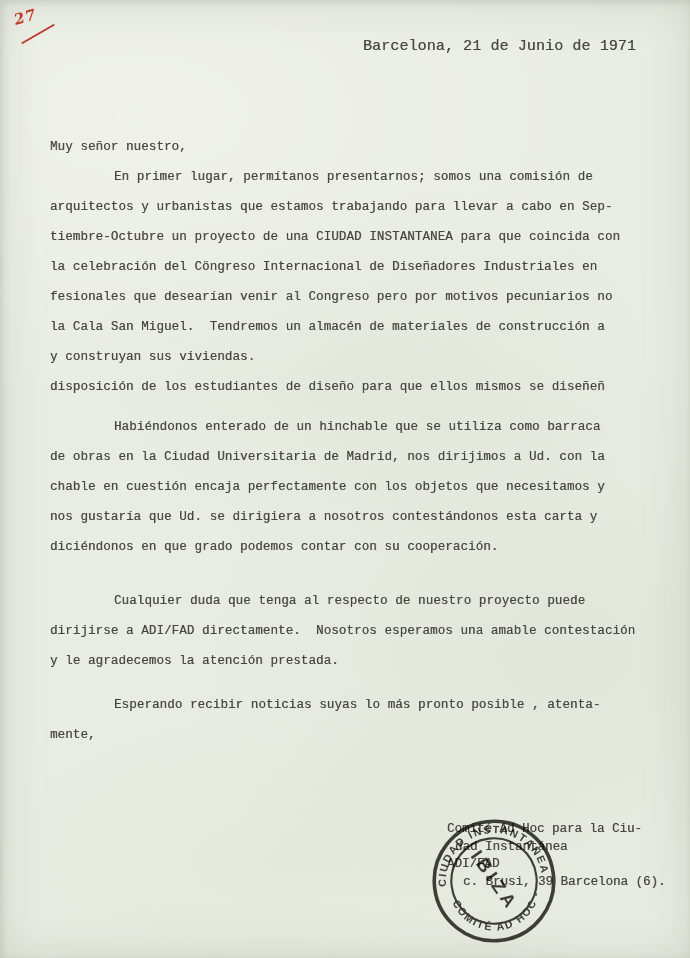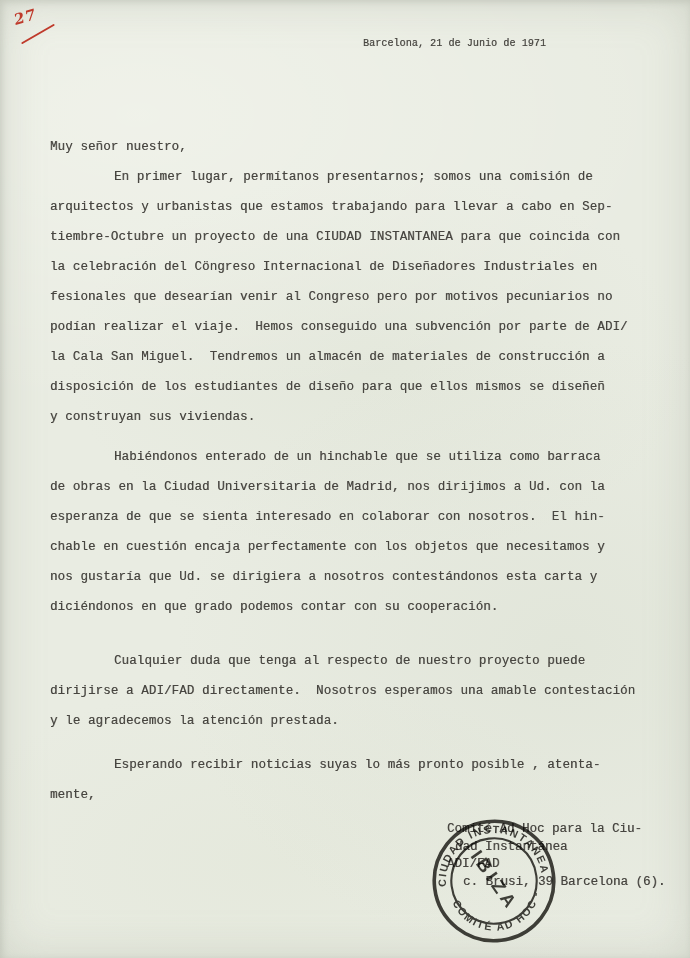--- a/index.html
+++ b/index.html
@@ -13,21 +13,21 @@
       radial-gradient(ellipse 650px 520px at 82% 68%, rgba(206,213,196,0.28), transparent 60%),
       radial-gradient(ellipse 480px 300px at 55% 38%, rgba(215,221,204,0.30), transparent 65%),
       radial-gradient(ellipse 500px 260px at 40% 90%, rgba(222,227,210,0.35), transparent 70%),
       #e9ece2;
     box-shadow: inset 0 0 46px rgba(148,153,136,0.28), inset 2px 2px 7px rgba(120,125,108,0.22);
     font-family: "Liberation Mono","DejaVu Sans Mono",monospace;
     color: #474540;
   }
   .dateline {
     position:absolute; top:38px; left:363px;
-    font-size:10px; letter-spacing:0.1px;
+    font-size:15px; letter-spacing:0.1px;
     text-shadow: 0.4px 0.3px 0.5px rgba(71,69,64,0.55);
   }
   .body-text { position:absolute; top:132px; left:50px; width:615px; }
   .line {
     font-size:12.5px; line-height:30px; white-space:pre; letter-spacing:0.1px;
     text-shadow: 0.4px 0.3px 0.5px rgba(71,69,64,0.55);
   }
   .indent { padding-left:64px; }
   .gap-sm { margin-top:10px; }
   .gap-md { margin-top:14px; }
@@ -73,28 +73,26 @@
   <div class="dateline">Barcelona, 21 de Junio de 1971</div>
 
   <div class="body-text">
     <div class="line">Muy señor nuestro,</div>
 
     <div class="line indent">En primer lugar, permítanos presentarnos; somos una comisión de</div>
     <div class="line">arquitectos y urbanistas que estamos trabajando para llevar a cabo en Sep-</div>
     <div class="line">tiembre-Octubre un proyecto de una CIUDAD INSTANTANEA para que coincida con</div>
     <div class="line">la celebración del Cöngreso Internacional de Diseñadores Industriales en</div>
     <div class="line">fesionales que desearían venir al Congreso pero por motivos pecuniarios no</div>
-    <div class="line">podían realizar el viaje.  Hemos conseguido una subvención por parte de ADI/</div>
     <div class="line">la Cala San Miguel.  Tendremos un almacén de materiales de construcción a</div>
+    <div class="line">y construyan sus viviendas.</div>
     <div class="line">disposición de los estudiantes de diseño para que ellos mismos se diseñeñ</div>
-    <div class="line">y construyan sus viviendas.</div>
 
     <div class="line indent gap-sm">Habiéndonos enterado de un hinchable que se utiliza como barraca</div>
     <div class="line">de obras en la Ciudad Universitaria de Madrid, nos dirijimos a Ud. con la</div>
-    <div class="line">esperanza de que se sienta interesado en colaborar con nosotros.  El hin-</div>
     <div class="line">chable en cuestión encaja perfectamente con los objetos que necesitamos y</div>
     <div class="line">nos gustaría que Ud. se dirigiera a nosotros contestándonos esta carta y</div>
     <div class="line">diciéndonos en que grado podemos contar con su cooperación.</div>
 
     <div class="line indent gap-lg">Cualquier duda que tenga al respecto de nuestro proyecto puede</div>
     <div class="line">dirijirse a ADI/FAD directamente.  Nosotros esperamos una amable contestación</div>
     <div class="line">y le agradecemos la atención prestada.</div>
 
     <div class="line indent gap-md">Esperando recibir noticias suyas lo más pronto posible , atenta-</div>
     <div class="line">mente,</div>

